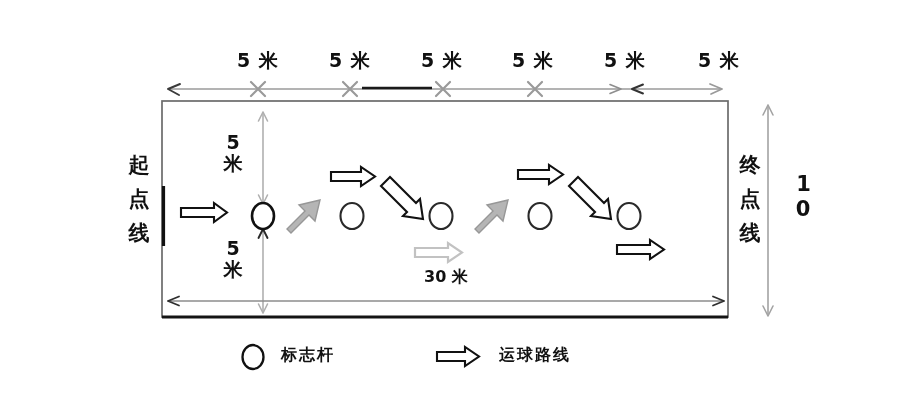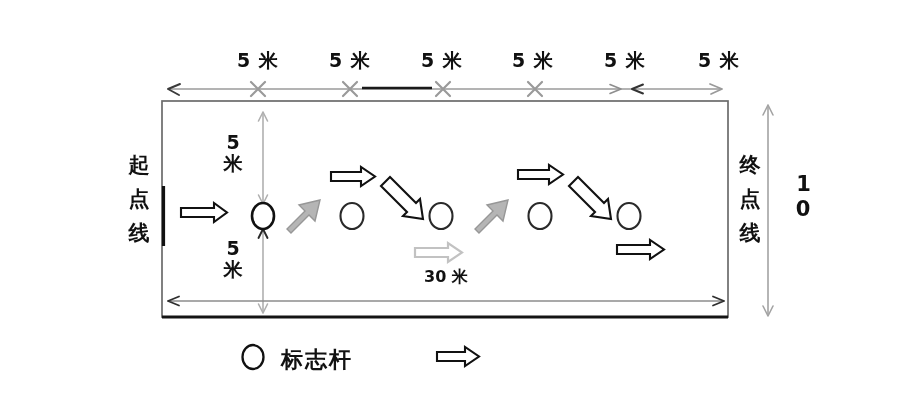--- a/index.html
+++ b/index.html
@@ -10,21 +10,21 @@
   }
   #stage{position:absolute;left:0;top:0;width:906px;height:412px;}
   svg#scene{position:absolute;left:0;top:0;width:906px;height:412px;}
 
   .lbl{position:absolute;white-space:nowrap;font-weight:700;color:#111;}
   .lbl.m5{font-size:19px;letter-spacing:1px;margin-left:44px;}
   .lbl.vstack{font-size:19px;line-height:21px;text-align:center;width:24px;font-weight:700;}
   .lbl.side{font-size:21px;line-height:34px;text-align:center;width:26px;letter-spacing:0;}
   .lbl.big{font-size:21px;line-height:25px;text-align:center;width:30px;}
   .lbl.m30{font-size:16px;font-weight:700;}
-  .lbl.legend{font-size:22px;font-weight:700;letter-spacing:2px;}
+  .lbl.legend{font-size:16px;font-weight:700;letter-spacing:2px;}
 </style>
 </head>
 <body>
 
 <div id="stage">
 
   <svg id="scene" viewBox="0 0 906 412">
     <defs>
 
       <g id="xtick">
@@ -162,14 +162,15 @@
   </div>
 
   <div class="lbl vstack" style="left:221px;top:238px;">
     <div>5</div>
     <div>米</div>
   </div>
 
   <div class="lbl m30" style="left:424px;top:267px;">30 米</div>
 
   <div class="lbl legend" style="left:281px;top:345px;">标志杆</div>
+  <div class="lbl legend" style="left:499px;top:345px;">运球路线</div>
 
 </div>
 
 </body></html>

